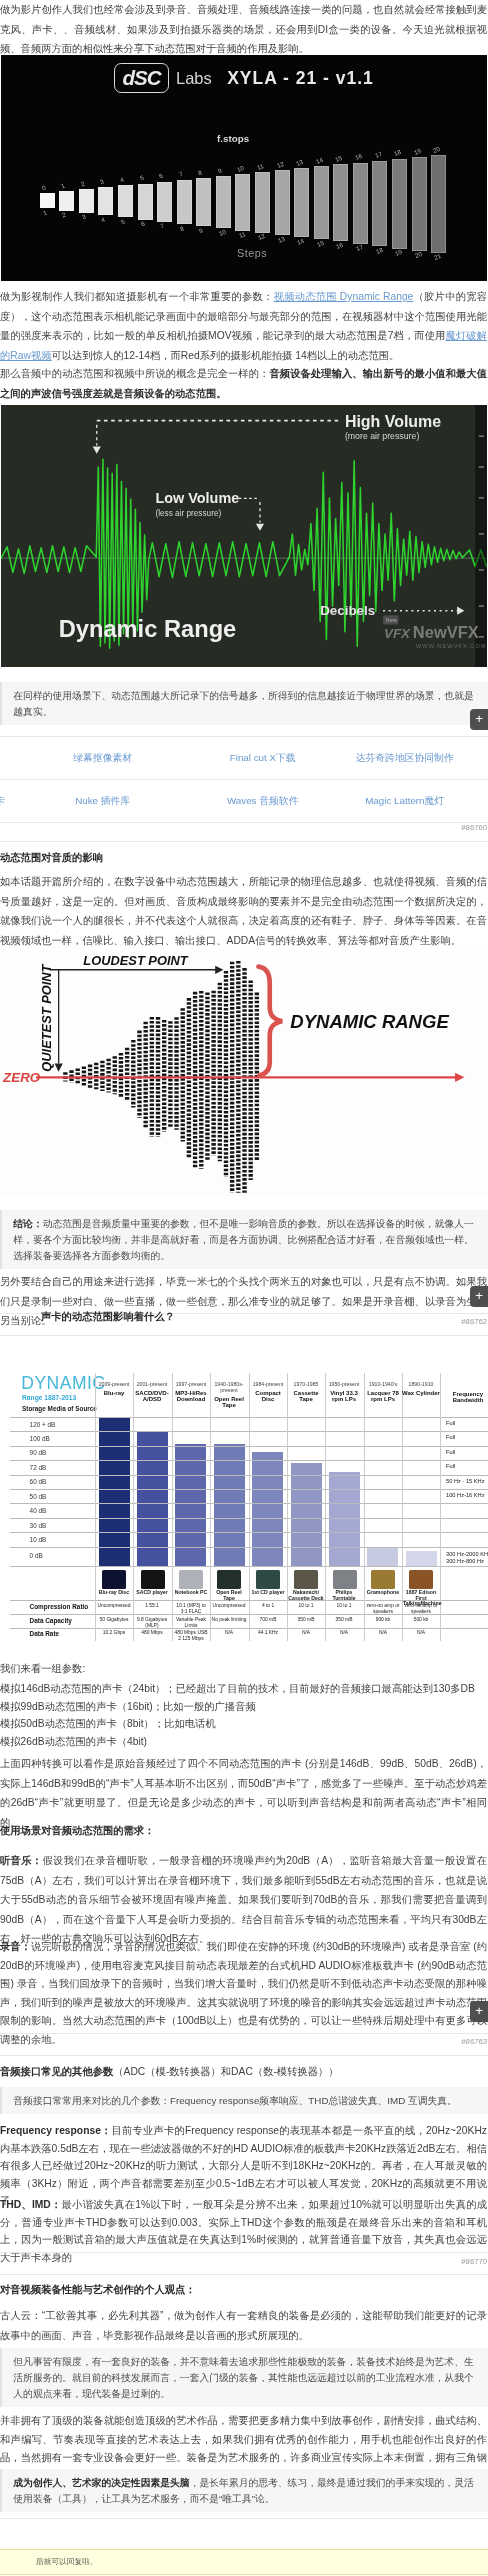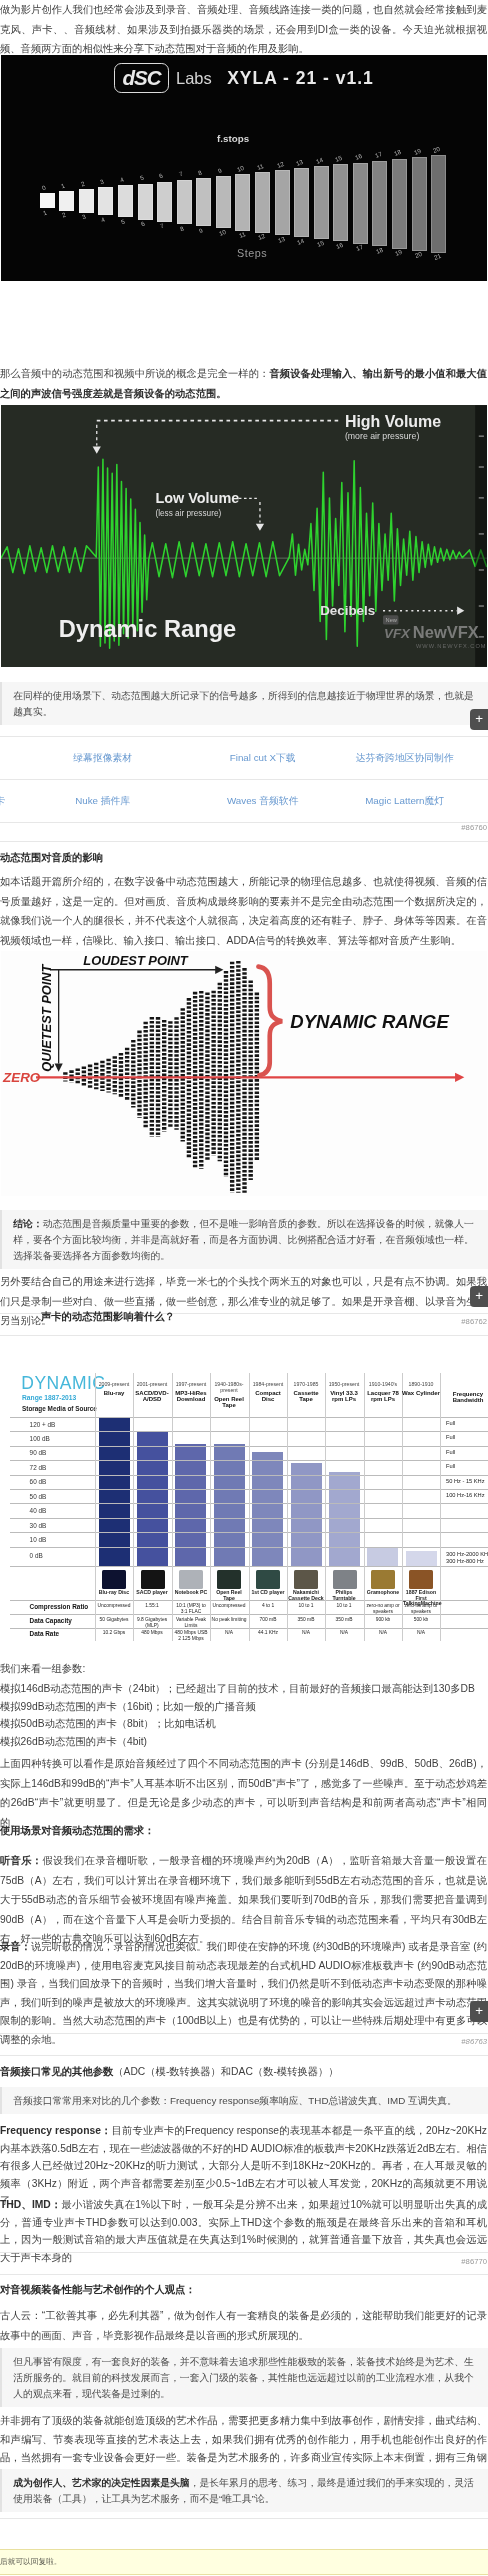--- a/index.html
+++ b/index.html
@@ -57,21 +57,21 @@
   .drc-datalab{position:absolute;left:19.6px;font-size:6.4px;font-weight:bold;color:#111;}
   .drc-dataval{position:absolute;font-size:4.9px;color:#222;text-align:center;line-height:5.7px;}
   
   .ltable{left:0;right:0;border-top:0.5px solid #e7e7e7;border-bottom:0.5px solid #e7e7e7;}
   .lrow{display:grid;grid-template-columns:7.2px 191px 129px 155px;height:42px;align-items:center;}
   .lrow + .lrow{border-top:0.5px solid #e7e7e7;}
   .lcell{text-align:center;overflow:hidden;}
   .lfrag{display:inline-block;margin-left:-6.2px;}
   
   .yellowbar{left:0;right:0;height:24px;background:#ffffe0;border-top:0.5px solid #e8e0a0;
-             border-bottom:0.5px solid #e8e0a0;font-size:7.7px;color:#5a5a50;line-height:23px;}
+             border-bottom:0.5px solid #e8e0a0;font-size:7.7px;color:#5a5a50;line-height:23px;padding-left:36px;}
 </style>
 </head>
 <body>
 
 <div class="page">
 
   <div class="abs para" style="top:0;left:0;right:1px;">做为影片创作人我们也经常会涉及到录音、音频处理、音频线路连接一类的问题，也自然就会经常接触到麦克风、声卡、、音频线材、如果涉及到拍摄乐器类的场景，还会用到DI盒一类的设备。今天迫光就根据视频、音频两方面的相似性来分享下动态范围对于音频的作用及影响。</div>
 
   <div class="abs xyla" style="top:55px;">
     <div class="xyla-logo-row">
@@ -141,20 +141,23 @@
         <div class="abs" style="left: 411px; top: 102px; width: 13.4px; height: 92px; background: rgb(117, 117, 117); border: 0.5px solid rgba(255, 255, 255, 0.22);"></div>
         <span class="xyla-num" style="left: 413px; top: 93px;">19</span>
         <span class="xyla-num" style="left: 414px; top: 196px;">20</span>
         <div class="abs" style="left: 430px; top: 100px; width: 13.4px; height: 96px; background: rgb(110, 110, 110); border: 0.5px solid rgba(255, 255, 255, 0.22);"></div>
         <span class="xyla-num" style="left: 432px; top: 91px;">20</span>
         <span class="xyla-num" style="left: 433px; top: 198px;">21</span>
       </div>
     <span class="abs xyla-steps-label" style="left:236px;top:192px;">Steps</span>
   </div>
 
+  <div class="abs para" style="top:287px;left:0;right:1px;">
+    <span>做为影视制作人我们都知道摄影机有一个非常重要的参数：</span><a href="#" class="inlink">视频动态范围 Dynamic Range</a><span>（胶片中的宽容度），这个动态范围表示相机能记录画面中的最暗部分与最亮部分的范围，在视频器材中这个范围使用光能量的强度来表示的，比如一般的单反相机拍摄MOV视频，能记录到的最大动态范围是7档，而使用</span><a href="#" class="inlink">魔灯破解的Raw视频</a><span>可以达到惊人的12-14档，而Red系列的摄影机能拍摄 14档以上的动态范围。</span>
+  </div>
 
   <div class="abs para" style="top:364px;left:0;right:1px;">
     <span>那么音频中的动态范围和视频中所说的概念是完全一样的：</span><b>音频设备处理输入、输出新号的最小值和最大值之间的声波信号强度差就是音频设备的动态范围。</b>
   </div>
 
   <div class="abs wavebox" style="top:405px;">
     <div class="wavegrid"></div>
     <svg id="wave-svg" width="486" height="262" viewBox="0 0 944 508" style="position:absolute;inset:0;">
       <line x1="0" y1="297" x2="944" y2="297" stroke="#8da58d" stroke-width="1.5" opacity="0.7"></line>
       <polyline id="wave-line" points="0,297 12,275 23,325 34,279 45,327 56,273 67,323 78,277 89,325 100,273 111,323 122,275 133,325 144,277 155,323 166,273 185,295 189,120 193,468 198,105 202,462 207,122 211,472 216,132 220,458 225,115 229,466 234,148 238,444 243,162 247,452 252,182 256,428 261,202 265,438 270,228 274,402 279,252 283,378 287,300 294,267 307,333 320,269 333,335 346,265 359,333 372,267 385,331 398,269 411,333 424,267 437,331 450,265 463,333 476,269 489,331 502,267 515,333 528,265 541,331 560,295 566,250 572,330 578,270 584,320 590,280 596,310 602,230 608,360 614,200 620,420 626,130 632,455 638,180 644,390 650,220 656,350 662,150 668,440 674,170 680,410 686,108 692,468 698,160 704,420 710,210 716,370 722,190 728,400 734,230 740,360 746,250 752,340 758,210 764,380 770,240 776,350 782,260 788,330 794,245 800,340 806,255 812,325 818,265 824,315 830,270 836,310 842,275 848,305 854,278 860,302 866,280 872,300 878,282 884,298 890,285 896,296 902,290 910,281 921,313 932,281 943,313" fill="none" stroke="#2ed32e" stroke-width="3" stroke-linejoin="round" stroke-linecap="round"></polyline>

